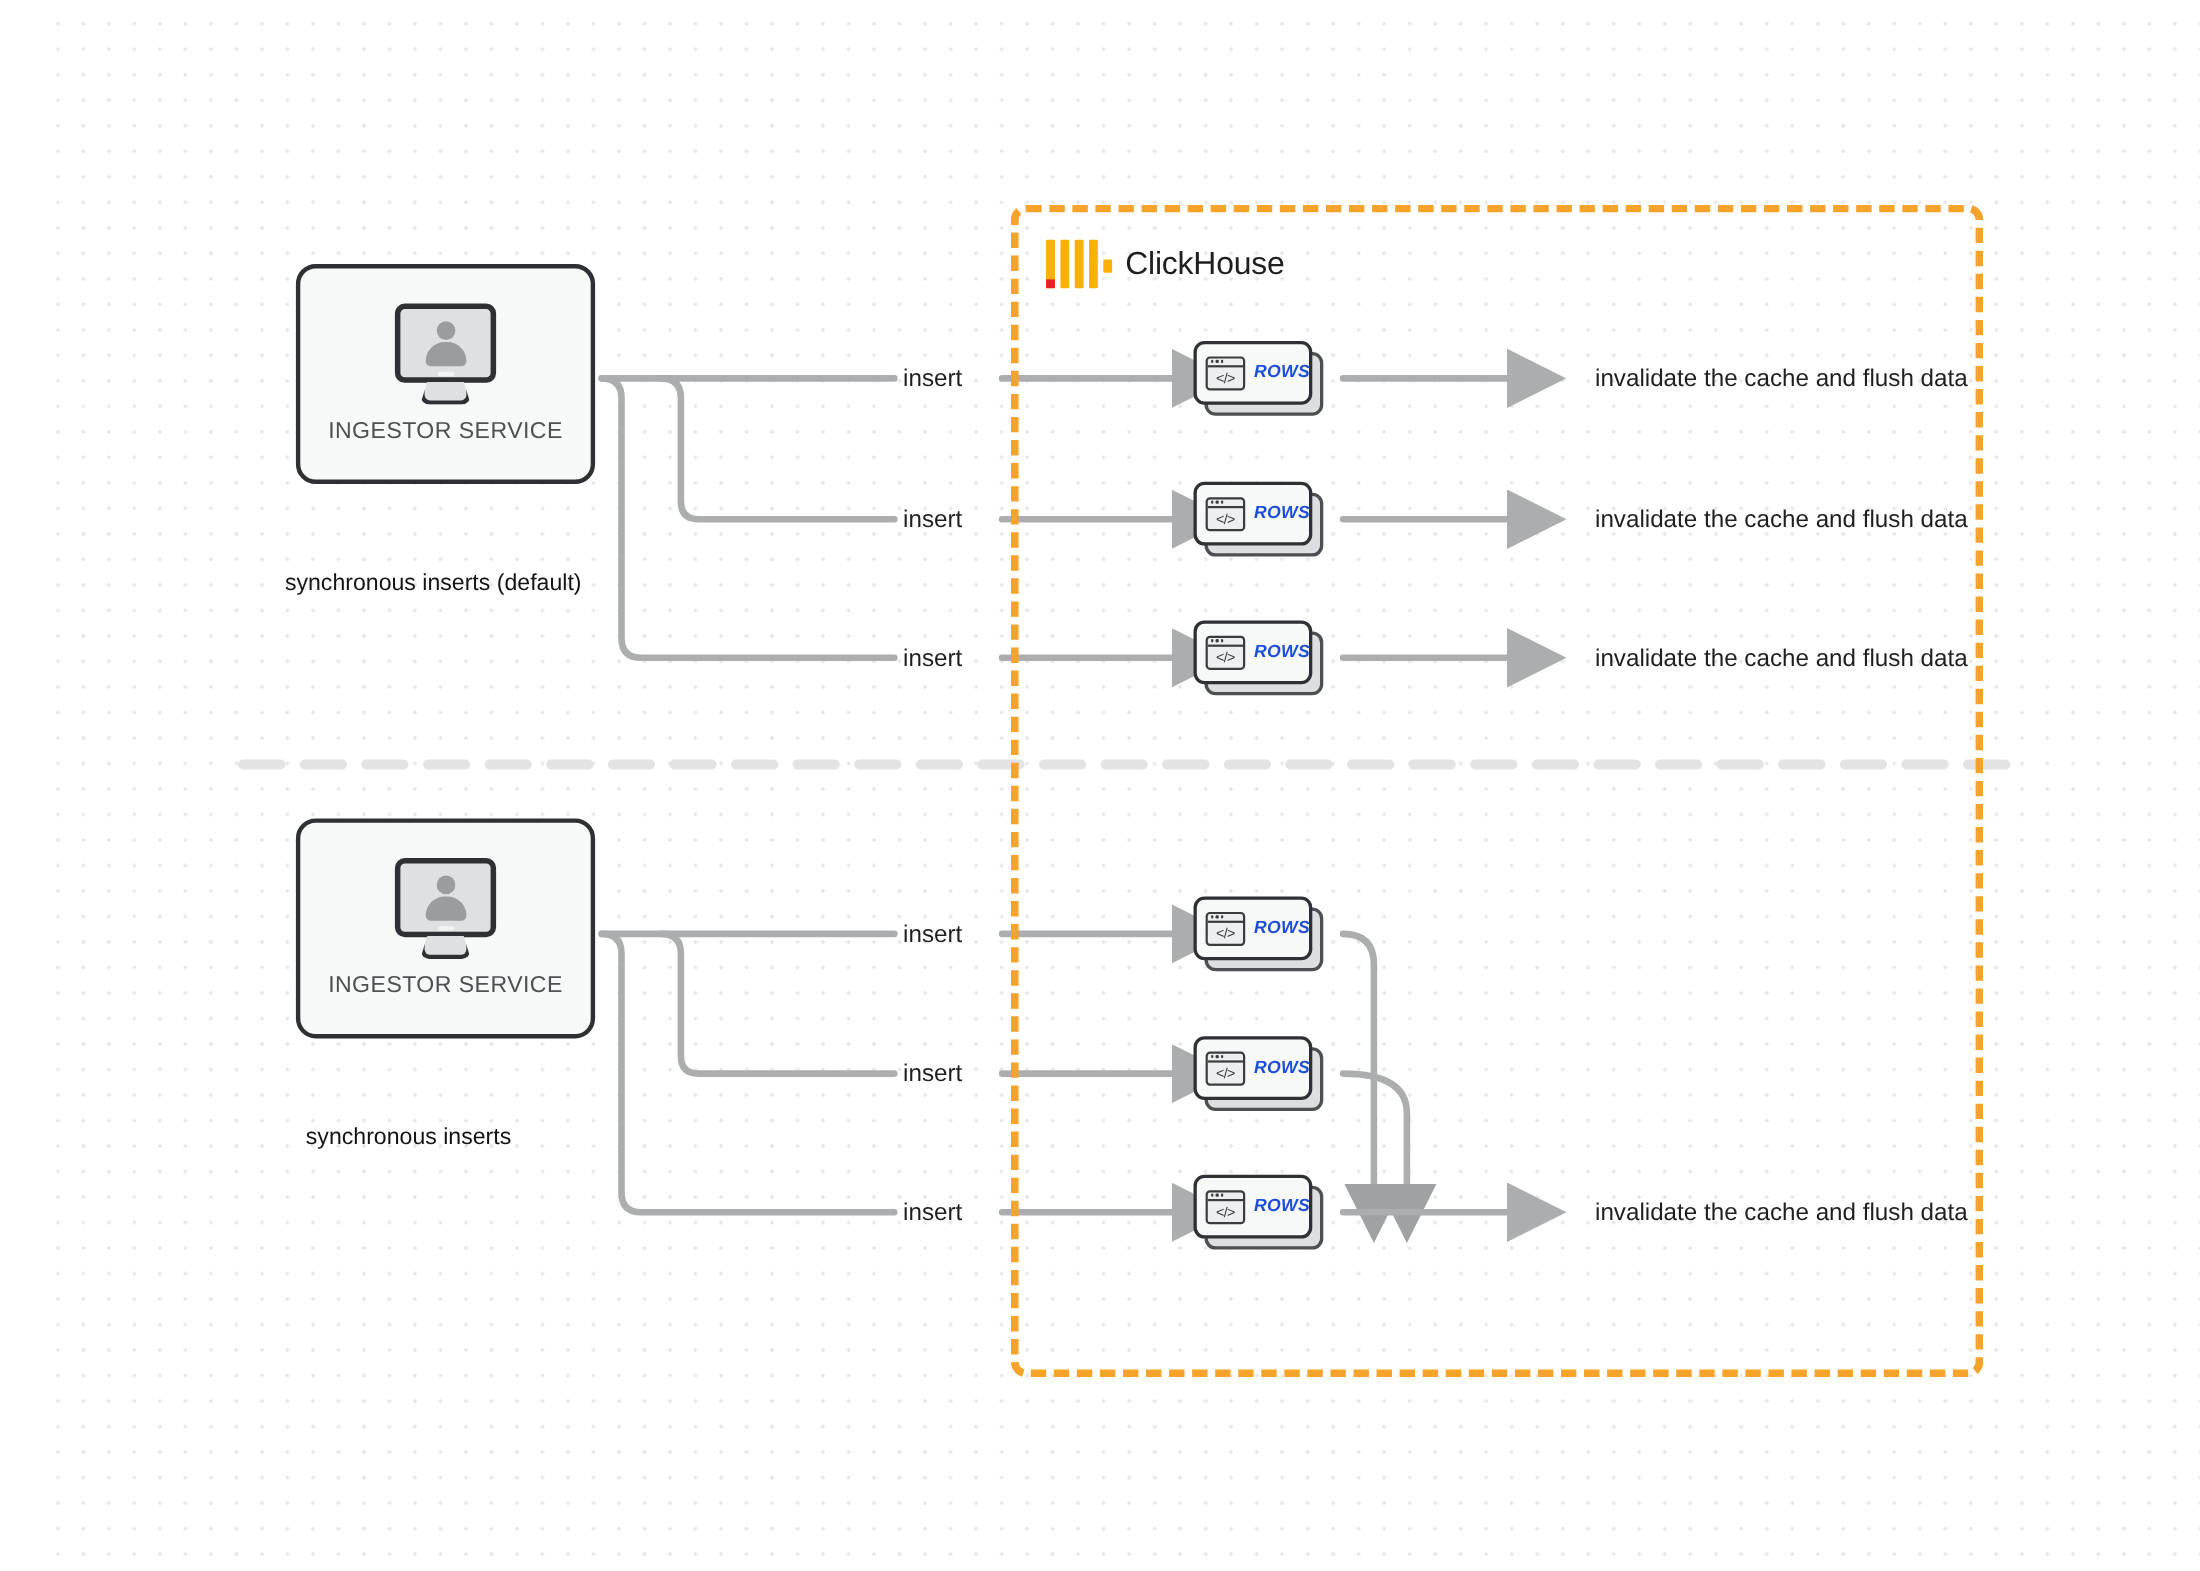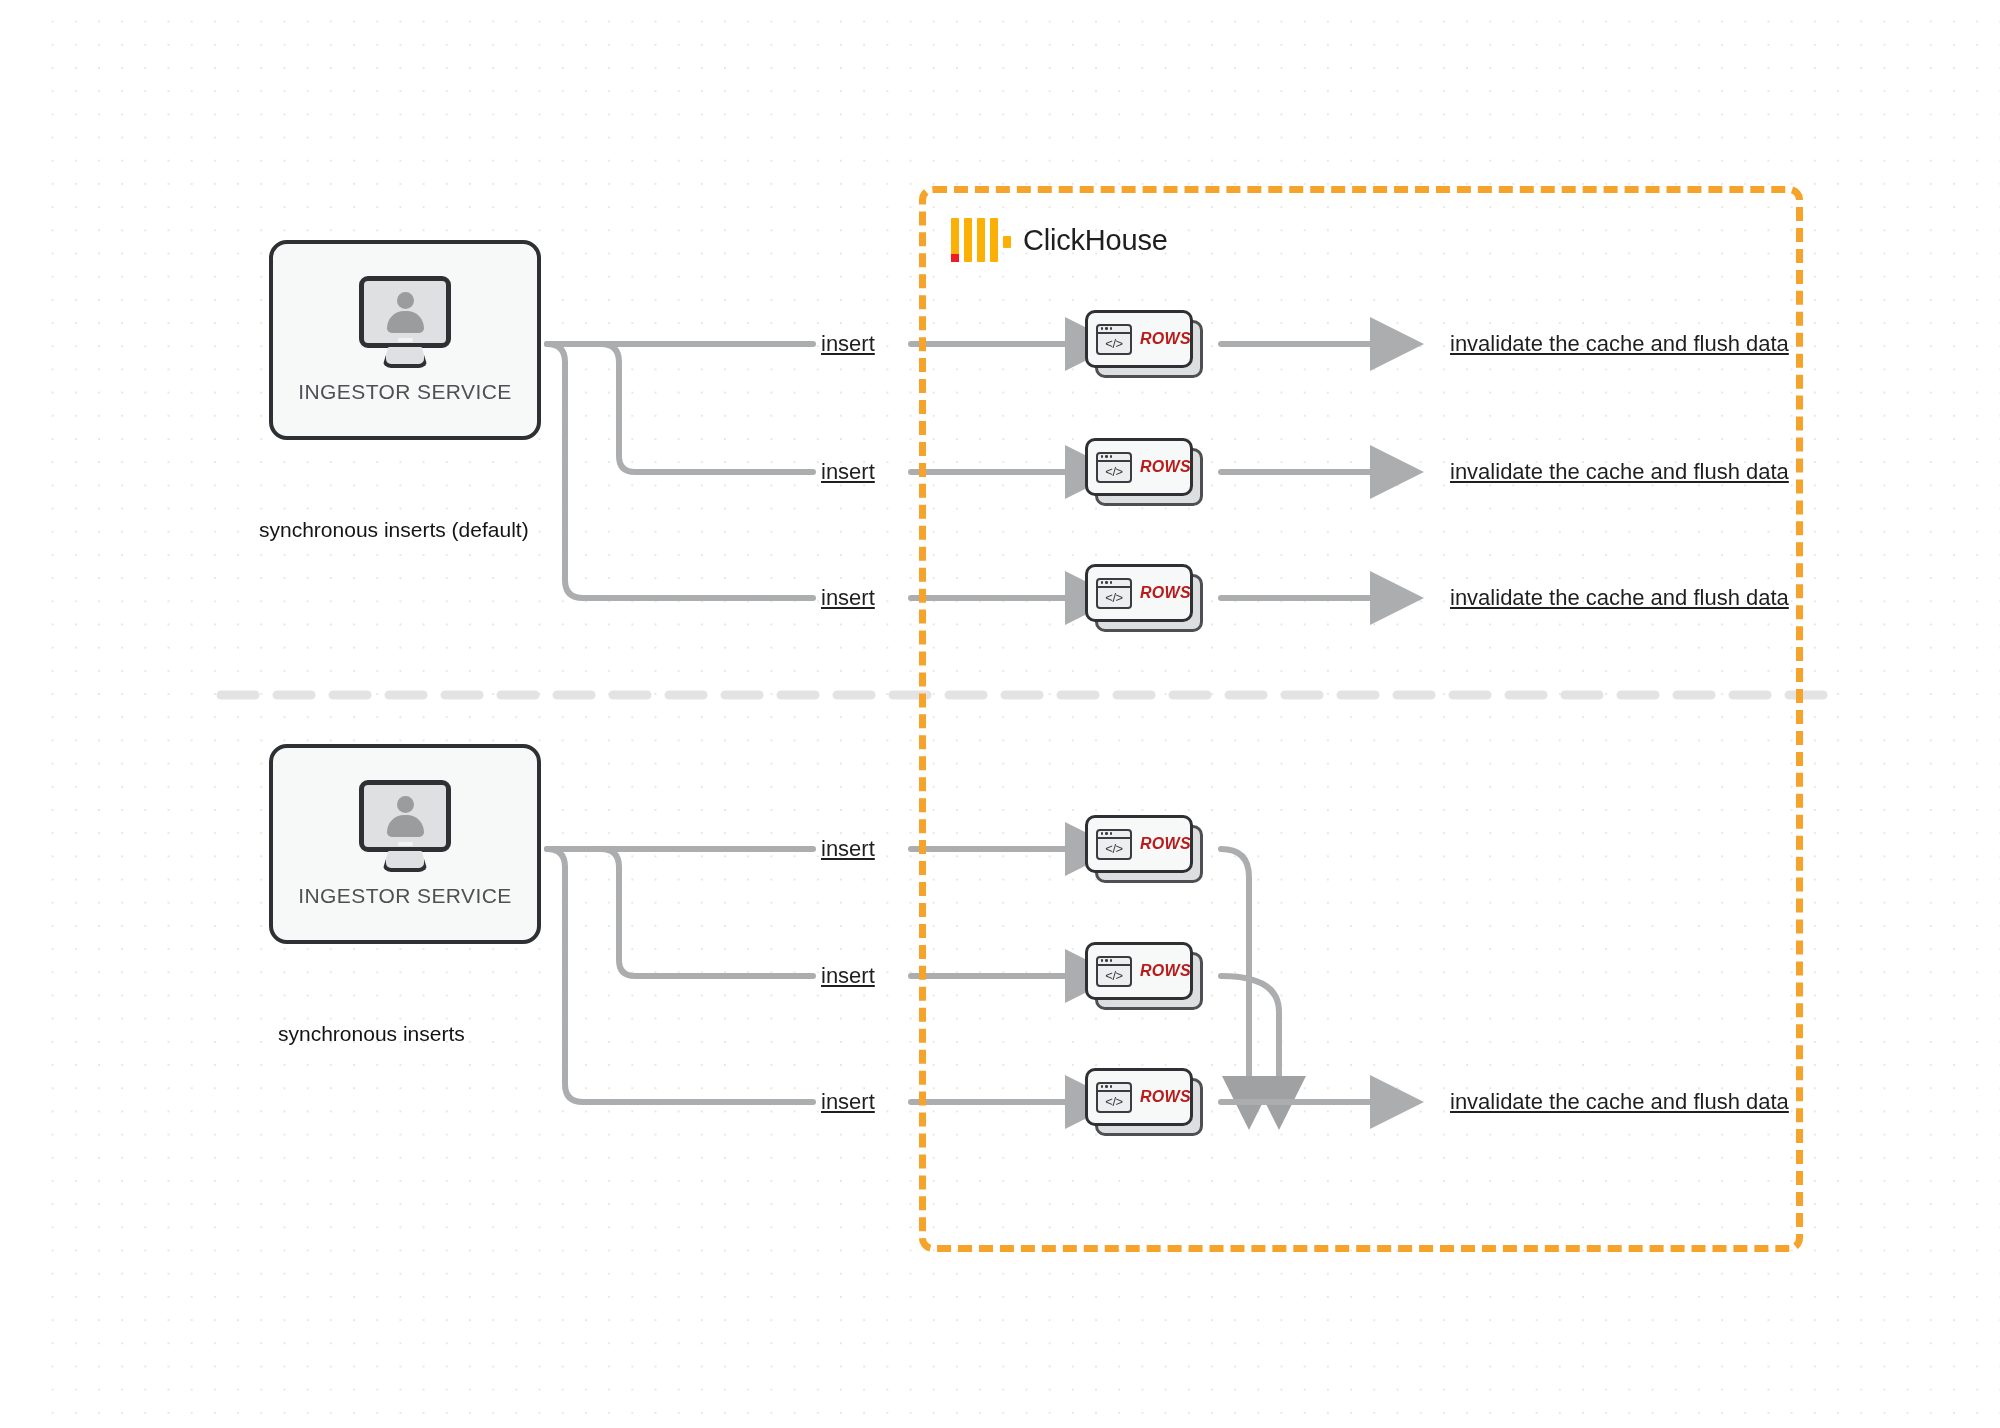--- a/index.html
+++ b/index.html
@@ -235,31 +235,30 @@
     justify-content: center;
     font-size: 13px;
     color: #3a3c3f;
     font-family: "Liberation Sans", sans-serif;
     letter-spacing: -0.5px;
   }
   .rows-text {
     font-size: 16px;
     font-style: italic;
     font-weight: bold;
-    color: #b91c1c;
+    color: #1d4ed8;
     letter-spacing: 0.3px;
   }
 
   
   .edge-label {
     position: absolute;
     font-size: 22px;
     color: #1f1f1f;
     white-space: nowrap;
-    text-decoration: underline;
   }
   .edge-label.insert { left: 790px; transform: translateY(-50%); }
   .edge-label.out    { left: 1419px; transform: translateY(-50%); }
 </style>
 </head>
 <body>
 
 <div id="canvas">
 
   <svg id="wires" viewBox="0 0 2000 1428" xmlns="http://www.w3.org/2000/svg">

